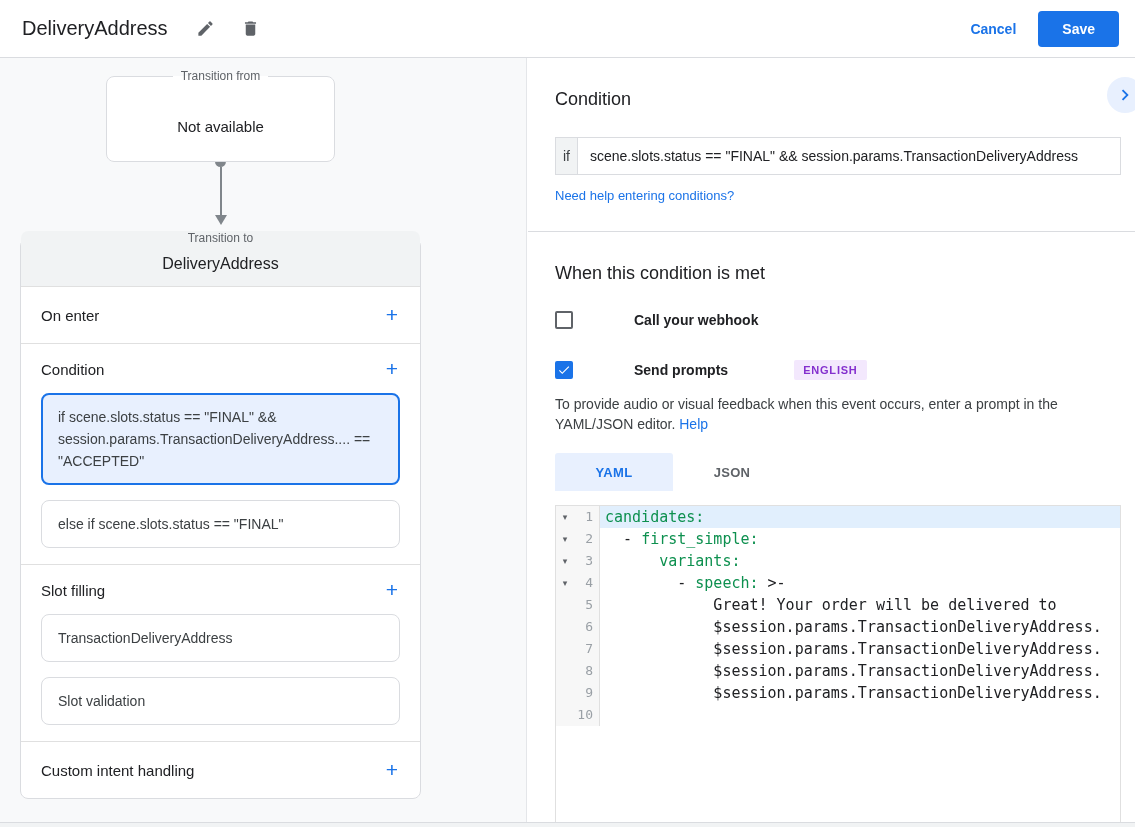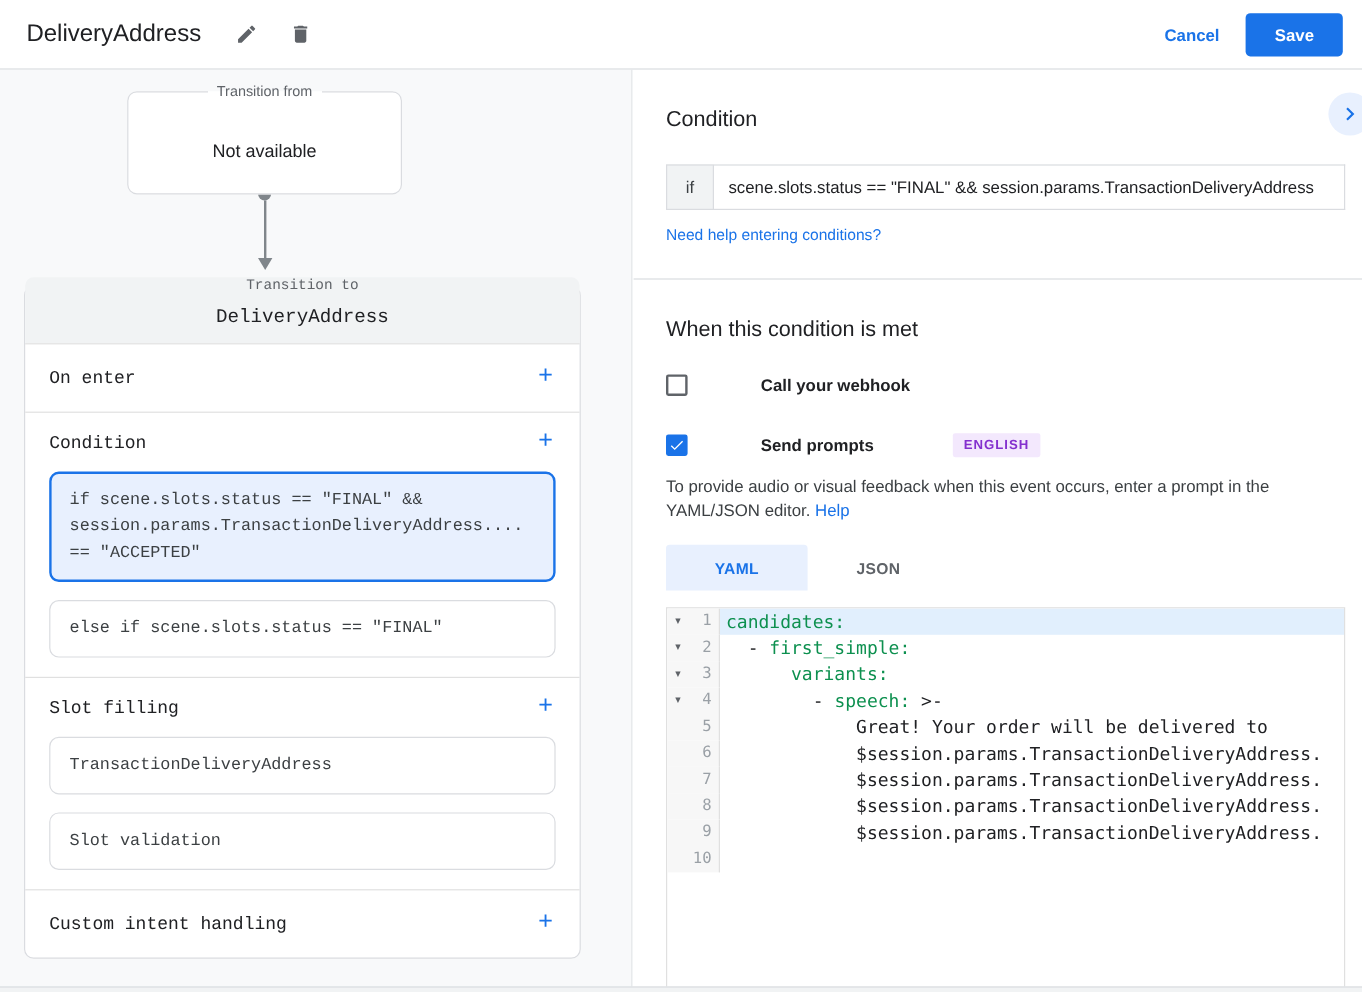--- a/index.html
+++ b/index.html
@@ -29,40 +29,40 @@
   .canvas-inner { width:401px; margin-left:20px; }
   fieldset { border:1px solid #dadce0; border-radius:8px; background:#fff; }
   legend { margin:0 auto; padding:0 8px; font-size:12px; color:#5f6368; position:relative; z-index:2; }
   .tf-box { width:229px; height:93px; margin:11px auto 0; position:relative; }
   .tf-value { position:absolute; left:0; right:0; top:8px; bottom:0; display:flex; align-items:center; justify-content:center; font-size:15px; color:#202124; }
   .connector { height:69px; display:flex; flex-direction:column; align-items:center; margin-top:-6px; }
   .connector .dot { width:11px; height:11px; border-radius:50%; background:#80868b; }
   .connector .line { flex:1; width:2px; background:#80868b; }
   .connector .head { width:0; height:0; border-left:6px solid transparent; border-right:6px solid transparent; border-top:10px solid #80868b; }
 
-  .scene-card { width:464px; margin-top:6px; padding:0; background:#fff;font-family:Liberation Mono, monospace; }
+  .scene-card { width:401px; margin-top:6px; padding:0; background:#fff; }
   .card-header { background:#f1f3f4; margin-top:-14px; padding:24px 0 13px; text-align:center; border-radius:7px 7px 0 0; }
   .scene-name { font-size:16px; color:#202124; }
   .scene-type { font-size:11px; color:#5f6368; margin-top:5px; }
   .section { border-top:1px solid #e0e0e0; padding:16px 20px; }
   .section-head { display:flex; align-items:center; justify-content:space-between; }
   .section-title { font-size:15px; color:#202124; }
   .plus { color:#1a73e8; font-size:21px; line-height:18px; background:none; border:none; cursor:pointer; font-family:inherit; padding:0 2px; }
   .hbox { border:1px solid #dadce0; border-radius:8px; background:#fff; padding:12px 16px; font-size:14px; line-height:22px; color:#3c4043; margin-top:15px; cursor:pointer; word-break:break-word; }
   .hbox.selected { background:#e8f0fe; border:2px solid #1a73e8; padding:11px 15px; }
   .row-section { border-top:1px solid #e0e0e0; padding:19px 20px; display:flex; align-items:center; justify-content:space-between; }
 
   
   .panel { position:absolute; top:58px; bottom:0; left:528px; right:0; background:#fff; padding:0 14px 0 27px; }
   .panel h2 { font-size:18px; font-weight:400; color:#202124; }
   .cond-title-row { margin-top:31px; position:relative; }
   .chev-btn { position:absolute; right:-22px; top:-12px; width:36px; height:36px; border-radius:50%; background:#e8f0fe; border:none; cursor:pointer; display:flex; align-items:center; justify-content:center; }
   .chev-btn svg { fill:#1a73e8; }
   .if-row { display:flex; margin-top:27px; height:38px; }
-  .if-prefix { width:40px; background:#f1f3f4; border:1px solid #dadce0; display:flex; align-items:center; justify-content:center; font-size:14px; color:#3c4043; }
+  .if-prefix { width:23px; background:#f1f3f4; border:1px solid #dadce0; display:flex; align-items:center; justify-content:center; font-size:14px; color:#3c4043; }
   .if-input { flex:1; border:1px solid #dadce0; border-left:none; padding:0 12px; font-size:14px; color:#202124; font-family:inherit; white-space:nowrap; overflow:hidden; outline:none; }
   .help-link { display:inline-block; margin-top:13px; font-size:13px; color:#1a73e8; text-decoration:none; cursor:pointer; }
   .divider { border:none; border-top:1px solid #dadce0; margin:27px -14px 0 -27px; }
   .met-title { margin-top:31px; }
   .check-row { display:flex; align-items:center; margin-top:27px;gap:44px; }
   .check-row.second { margin-top:31px; }
   .checkbox { width:18px; height:18px; border:2px solid #5f6368; border-radius:2px; background:#fff; cursor:pointer; flex:none; }
   .checkbox.checked { background:#1a73e8; border-color:#1a73e8; display:flex; align-items:center; justify-content:center; }
   .checkbox.checked svg { fill:#fff; }
   .check-label { font-size:14px; font-weight:700; color:#202124; margin-left:17px; }

